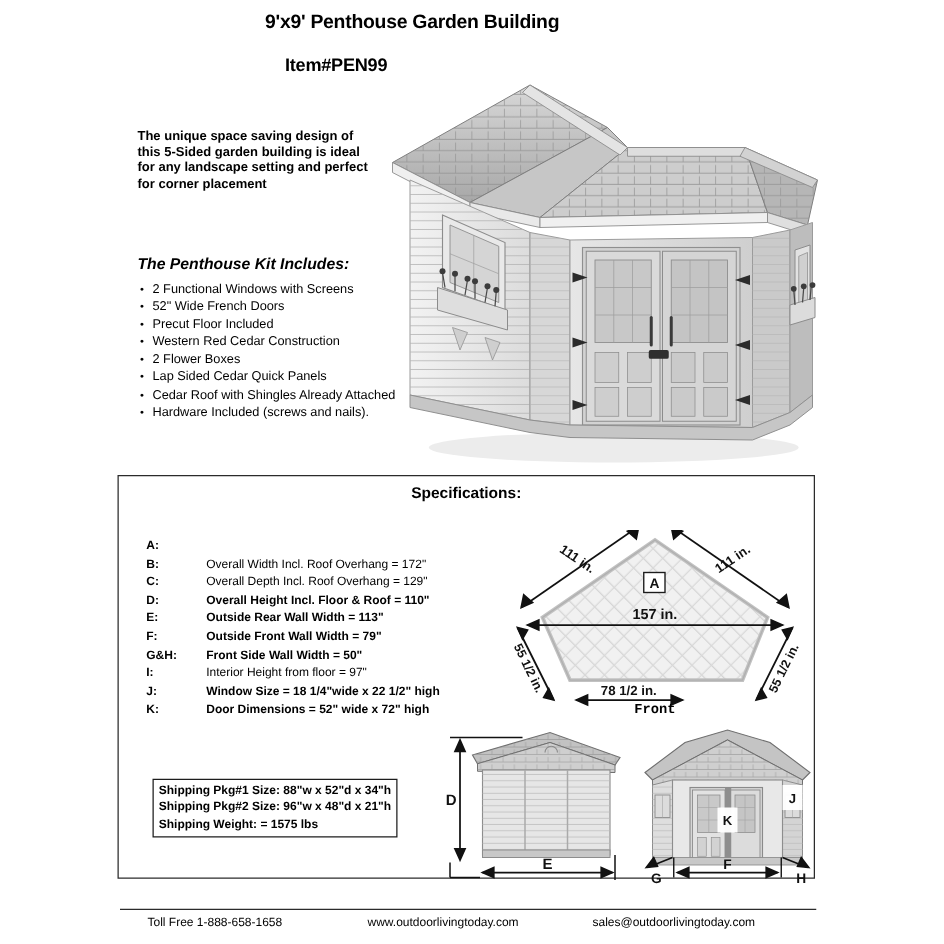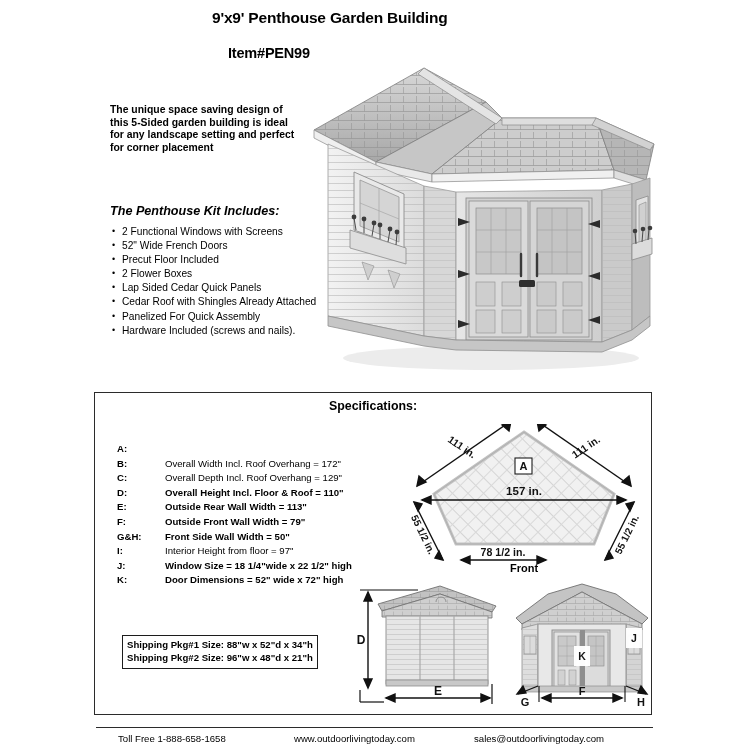--- a/index.html
+++ b/index.html
@@ -16,34 +16,34 @@
 
   .kit-title{position:absolute;left:110px;top:204px;font-size:12.6px;font-weight:bold;font-style:italic;}
   .kit-list{position:absolute;left:110px;top:225px;width:215px;font-size:10.2px;line-height:14.1px;list-style:none;margin:0;padding:0;}
   .kit-list li{position:relative;padding-left:12px;white-space:nowrap;}
   .kit-list li:before{content:"\2022";position:absolute;left:2px;top:-1px;font-size:9px;}
 
   
   .hero{position:absolute;left:306px;top:58px;width:356px;height:322px;}
 
   
-  .spec-panel{position:absolute;left:94px;top:392px;width:558px;height:323px;border:1.6px solid #2b2b2b;box-sizing:border-box;}
+  .spec-panel{position:absolute;left:94px;top:380px;width:558px;height:323px;border:1.6px solid #2b2b2b;box-sizing:border-box;}
   .spec-head{position:absolute;left:0;right:0;top:6px;text-align:center;font-size:12.4px;font-weight:bold;}
 
   .spec-rows{position:absolute;left:22px;top:49px;width:300px;font-size:9.6px;line-height:14.6px;}
   .spec-row{display:flex;white-space:nowrap;}
   .spec-key{width:48px;flex:0 0 48px;font-weight:bold;}
   .spec-val{flex:1;}
   .spec-row.b .spec-key,.spec-row.b .spec-val{font-weight:bold;}
 
   .ship-box{position:absolute;left:27px;top:242px;border:1.3px solid #1c1c1c;padding:2px 4px 3px 4px;font-size:9.6px;line-height:13.4px;font-weight:bold;white-space:nowrap;background:#fff;}
 
   
   .footprint{position:absolute;left:398px;top:424px;width:252px;height:152px;}
-  .front-label{position:absolute;left:398px;top:562px;width:252px;text-align:center;font-size:11px;font-weight:bold;}
+  .front-label{position:absolute;left:398px;top:562px;width:252px;text-align:center;font-size:11px;font-weight:bold;font-family:Liberation Mono, monospace;}
 
   
   .elev-rear{position:absolute;left:344px;top:580px;width:160px;height:128px;}
   .elev-front{position:absolute;left:508px;top:580px;width:148px;height:128px;}
 
   
   .footer-rule{position:absolute;left:96px;top:727px;width:557px;height:0;border-top:1.6px solid #2b2b2b;}
   .footer{position:absolute;left:96px;top:733px;width:557px;height:20px;font-size:9.6px;}
   .footer span{position:absolute;white-space:nowrap;}
   .f-phone{left:22px;top:0;text-align:right;}
@@ -61,24 +61,24 @@
   <div class="title">9'x9' Penthouse Garden Building</div>
   <div class="item">Item#PEN99</div>
 
   <div class="blurb">The unique space saving design of this 5-Sided garden building is ideal for any landscape setting and perfect for corner placement</div>
 
   <div class="kit-title">The Penthouse Kit Includes:</div>
   <ul class="kit-list">
       <li>2 Functional Windows with Screens</li>
       <li>52" Wide French Doors</li>
       <li>Precut Floor Included</li>
+      <li>Western Red Cedar Construction</li>
       <li>2 Flower Boxes</li>
       <li>Lap Sided Cedar Quick Panels</li>
       <li>Cedar Roof with Shingles Already Attached</li>
-      <li>Panelized For Quick Assembly</li>
       <li>Hardware Included (screws and nails).</li>
     </ul>
 
   <div class="hero">
     <svg width="356" height="322" viewBox="0 0 356 322">
       <defs>
         <linearGradient id="wallA" x1="0" y1="0" x2="1" y2="0">
           <stop offset="0" stop-color="#f2f2f2"></stop>
             <stop offset="1" stop-color="#dcdcdc"></stop>
         </linearGradient>
@@ -278,20 +278,21 @@
           <div class="spec-val">Window Size = 18 1/4"wide x 22 1/2" high</div>
         </div>
         <div class="spec-row b">
           <div class="spec-key">K:</div>
           <div class="spec-val">Door Dimensions = 52" wide x 72" high</div>
         </div>
       </div>
     <div class="ship-box">
         <div>Shipping Pkg#1   Size:  88"w x 52"d x 34"h</div>
         <div>Shipping Pkg#2   Size:  96"w x 48"d x 21"h</div>
+        <div>Shipping Weight: = 1575 lbs</div>
       </div>
   </div>
 
   <div class="footprint">
     <svg width="252" height="152" viewBox="0 0 252 152">
       <defs>
         <pattern id="deck" width="11" height="11" patternUnits="userSpaceOnUse" patternTransform="rotate(45)">
           <rect width="11" height="11" fill="#f1f1f1"></rect>
           <line x1="0" y1="10.5" x2="11" y2="10.5" stroke="#d4d4d4" stroke-width="1"></line>
           <line x1="10.5" y1="0" x2="10.5" y2="11" stroke="#d9d9d9" stroke-width="1"></line>

